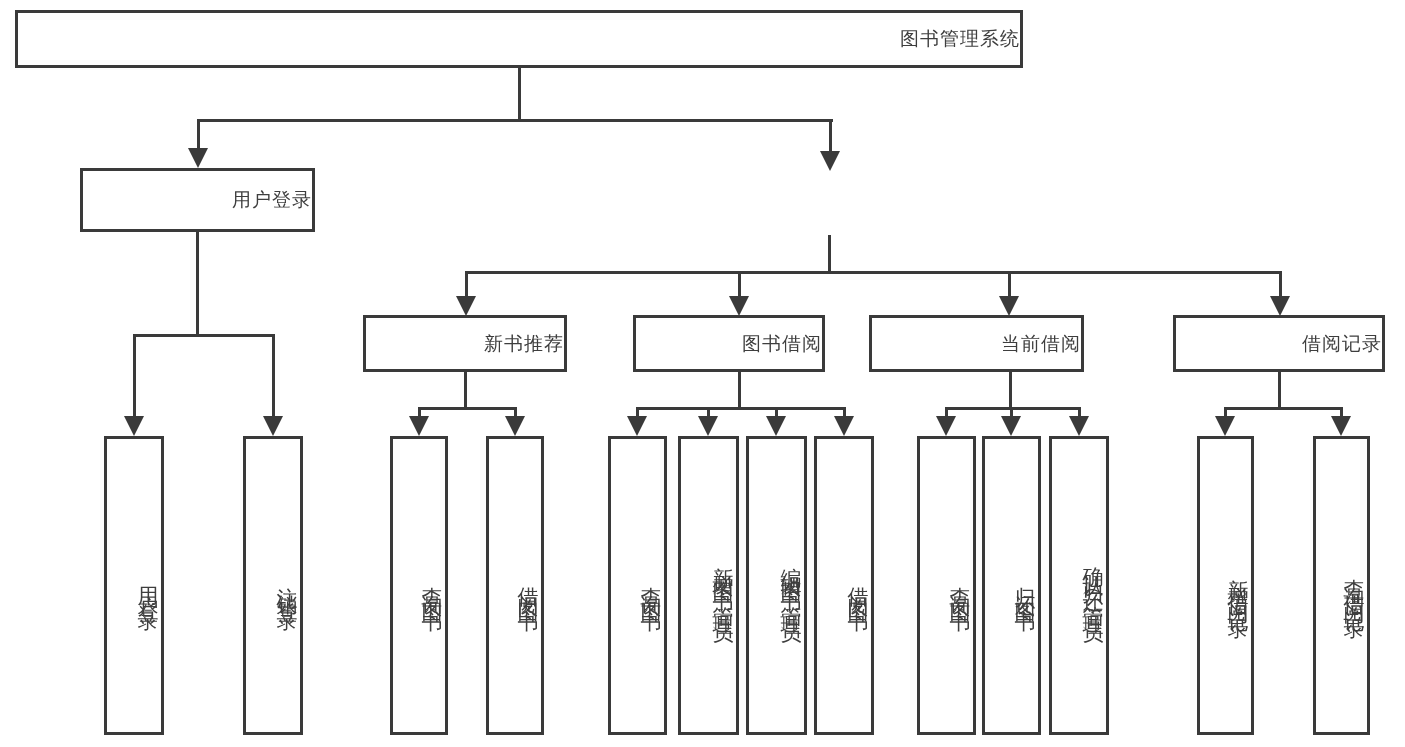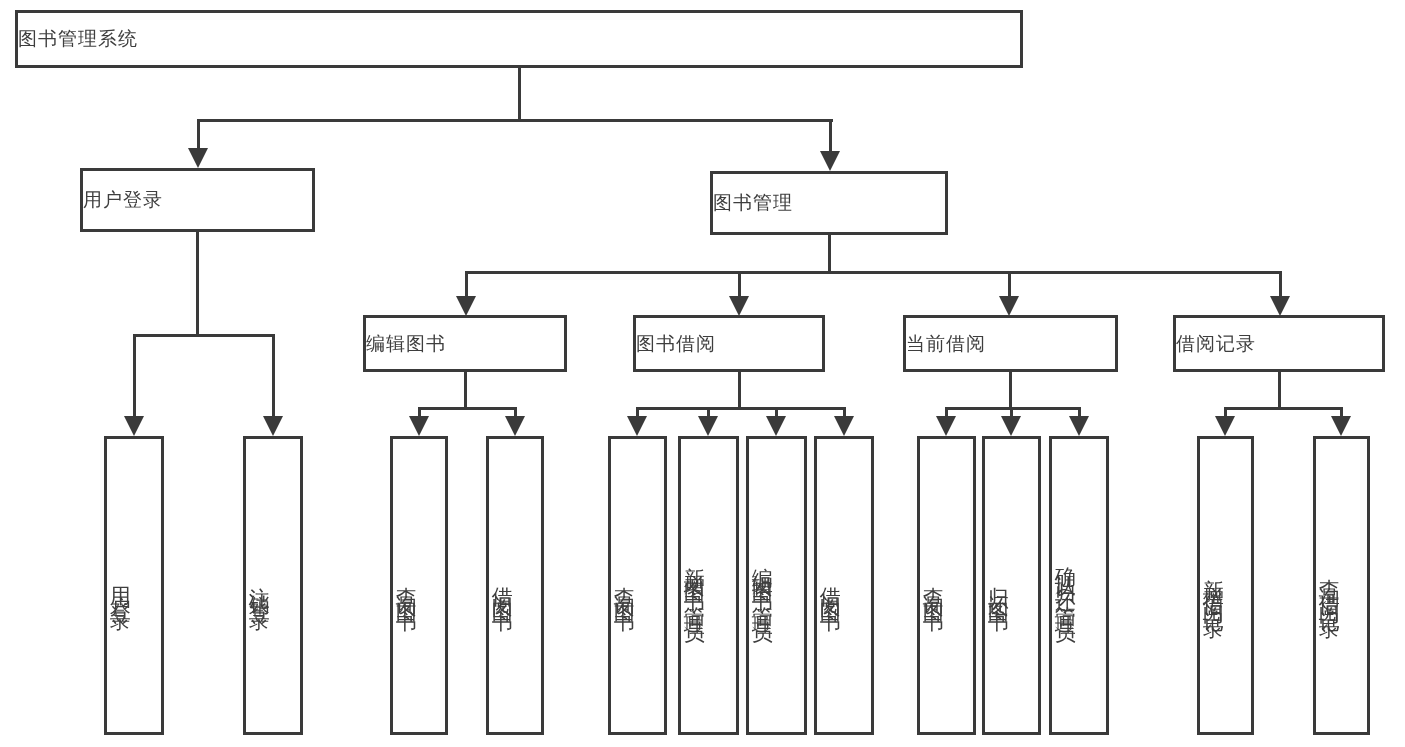--- a/index.html
+++ b/index.html
@@ -7,21 +7,21 @@
   .canvas{position:relative;width:1405px;height:747px;background:#ffffff;overflow:hidden;}
   
   .vl,.hl{position:absolute;display:block;background:#3a3a3a;}
   .vl{width:3px;}
   .hl{height:3px;}
   .ar{position:absolute;display:block;width:0;height:0;
       border-left:10px solid transparent;border-right:10px solid transparent;
       border-top:20px solid #3a3a3a;}
   
   .box{position:absolute;box-sizing:border-box;border:3px solid #3a3a3a;background:#ffffff;
-       display:flex;align-items:center;justify-content:flex-start;color:#3e3e3e;}
+       display:flex;align-items:center;justify-content:flex-end;color:#3e3e3e;}
   .hbox{font-size:19px;letter-spacing:1px;}
   .vbox{font-size:21px;}
   .vbox .vtxt{writing-mode:vertical-rl;text-orientation:mixed;letter-spacing:8px;line-height:1.25;white-space:nowrap;}
   .lvl4{top:436px;height:299px;}
   
   .watermark{position:absolute;left:1150px;top:710px;font-size:22px;color:rgba(148,148,148,0.92);
              letter-spacing:1px;z-index:10;white-space:nowrap;}
 </style>
 </head>
 <body>
@@ -90,31 +90,28 @@
     <i class="ar" style="left:1331px;top:416px"></i>
   </div>
 
   <div class="box hbox" style="left:15px;top:10px;width:1008px;height:58px">
     <span>图书管理系统</span>
   </div>
 
   <div class="box hbox" style="left:80px;top:168px;width:235px;height:64px">
     <span>用户登录</span>
   </div>
-  <div class="box hbox" style="left:710px;top:171px;width:238px;height:64px">
-    <span>图书管理</span>
-  </div>
 
   <div class="box hbox" style="left:363px;top:315px;width:204px;height:57px">
-    <span>编辑图书</span>
+    <span>新书推荐</span>
   </div>
   <div class="box hbox" style="left:633px;top:315px;width:192px;height:57px">
     <span>图书借阅</span>
   </div>
-  <div class="box hbox" style="left:903px;top:315px;width:215px;height:57px">
+  <div class="box hbox" style="left:869px;top:315px;width:215px;height:57px">
     <span>当前借阅</span>
   </div>
   <div class="box hbox" style="left:1173px;top:315px;width:212px;height:57px">
     <span>借阅记录</span>
   </div>
 
   <div class="box vbox lvl4" style="left:104px;width:60px">
     <span class="vtxt">用户登录</span>
   </div>
   <div class="box vbox lvl4" style="left:243px;width:60px">

